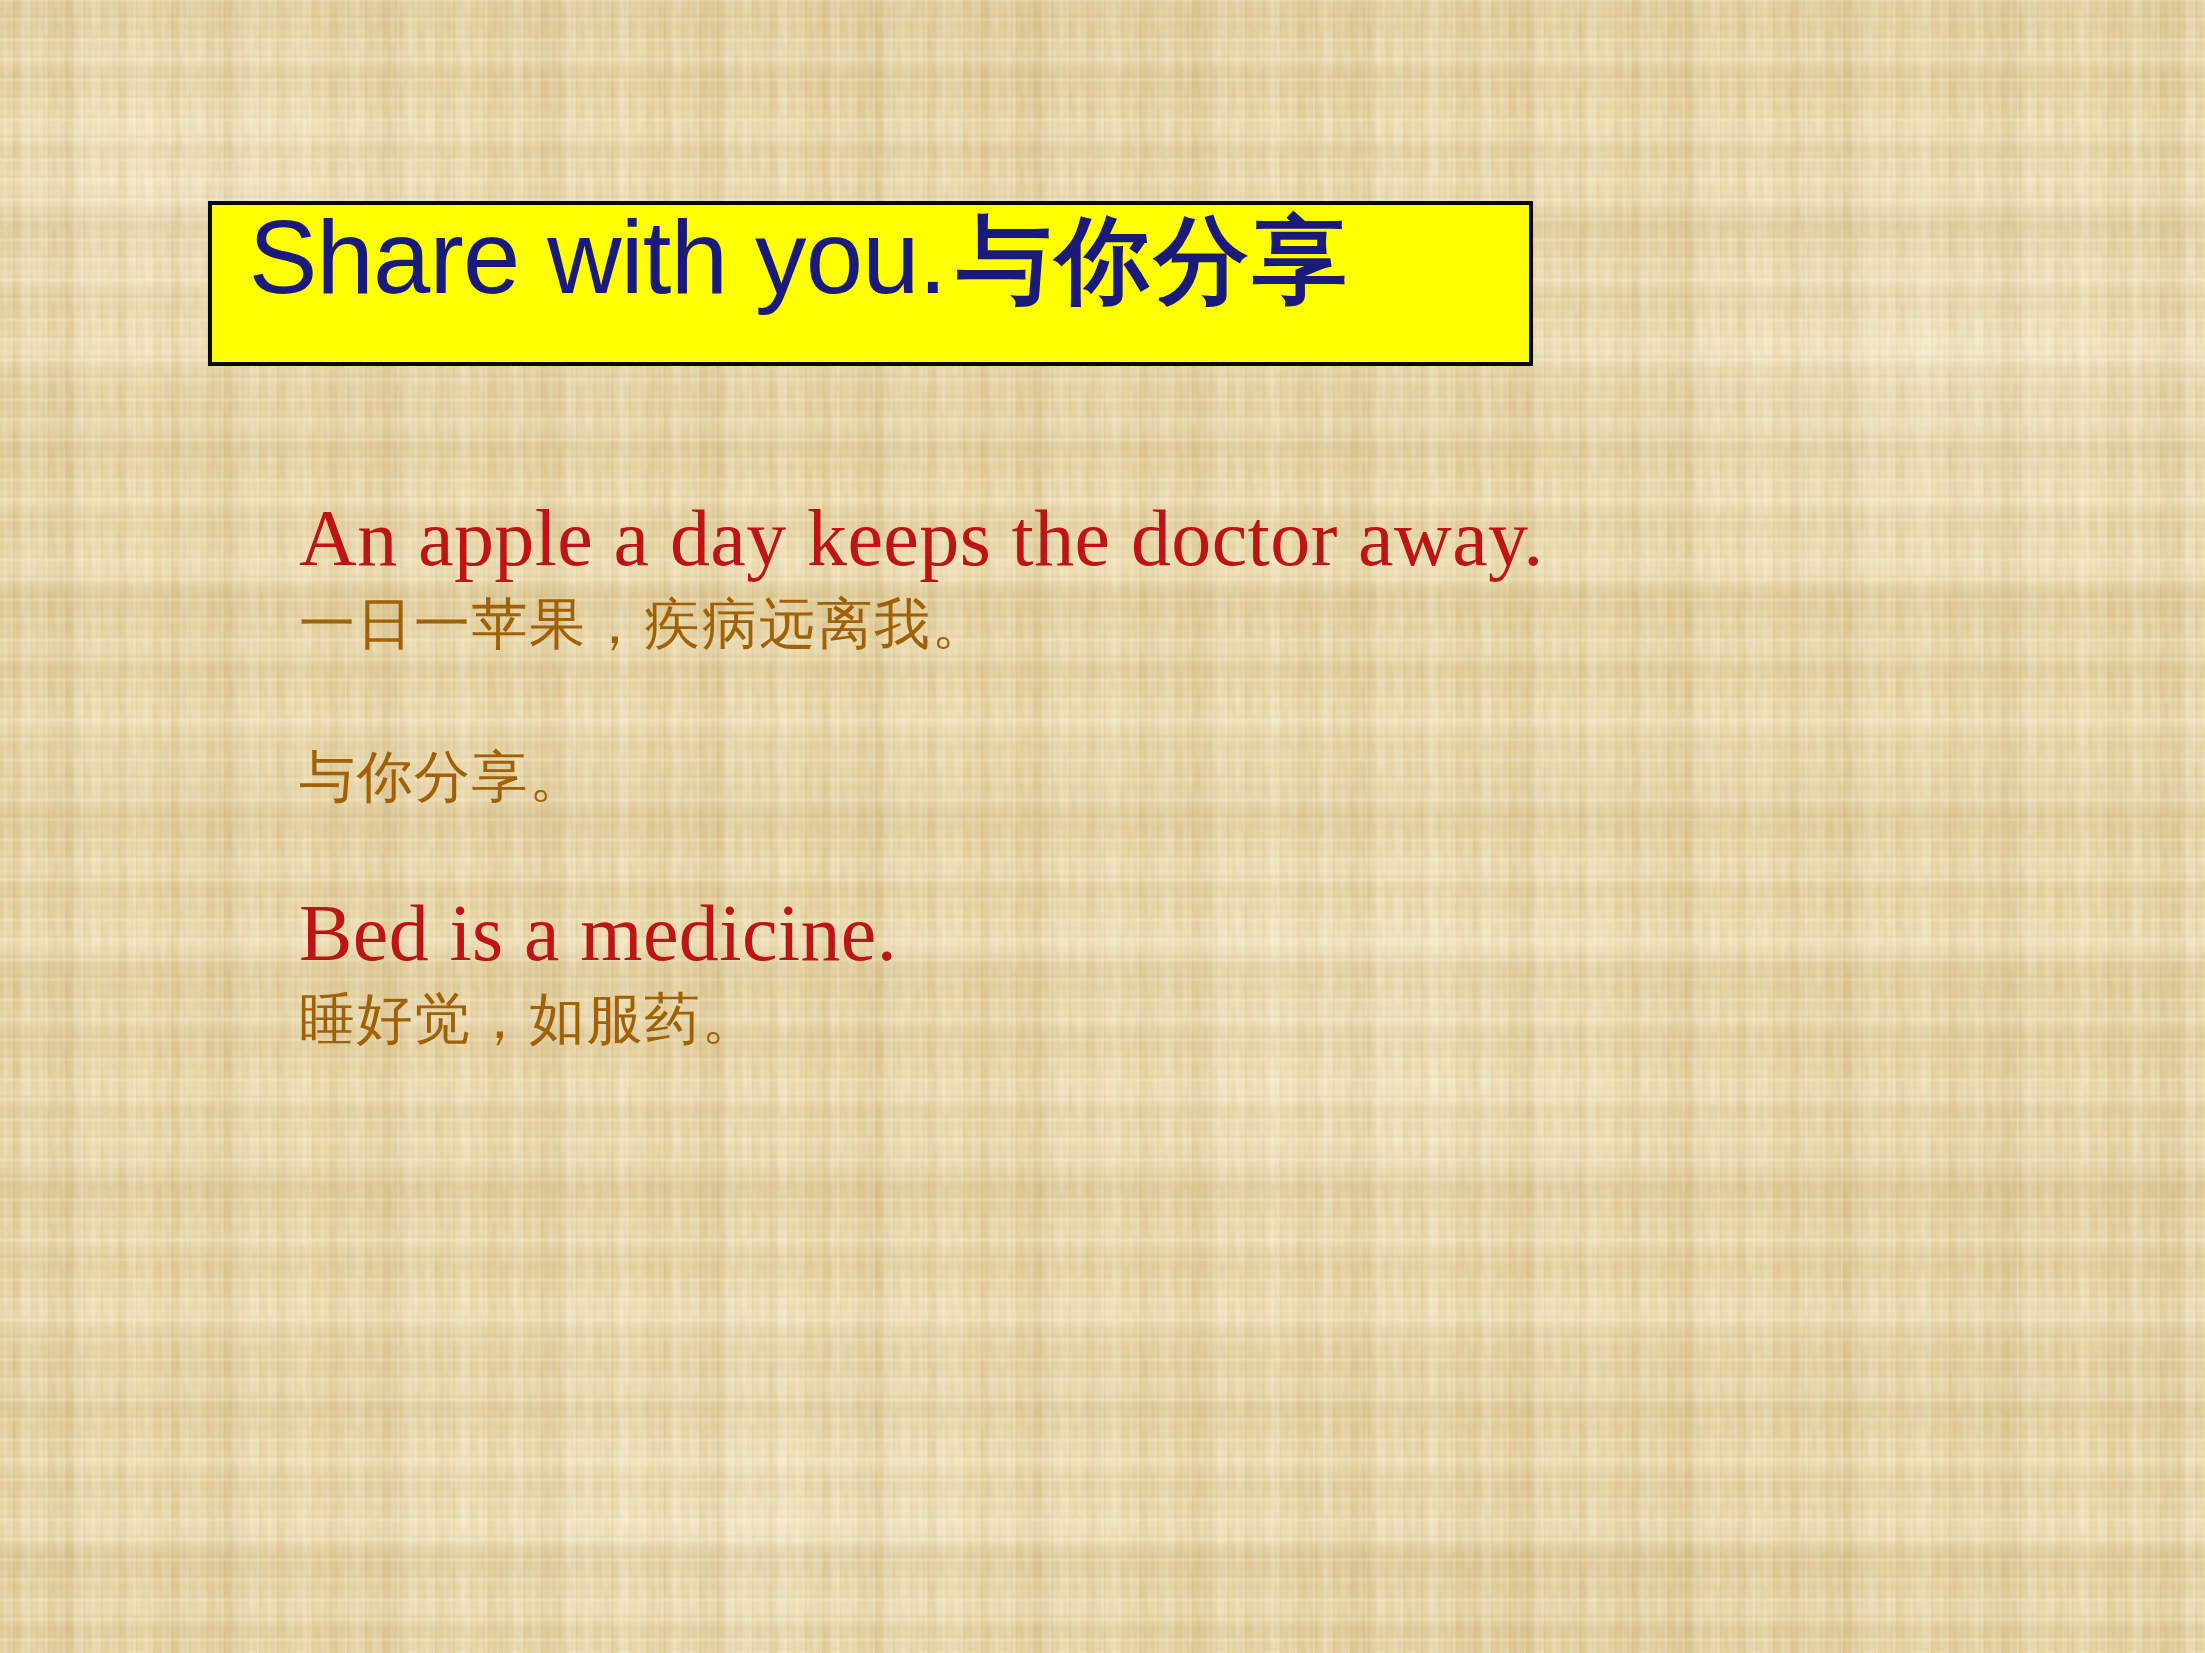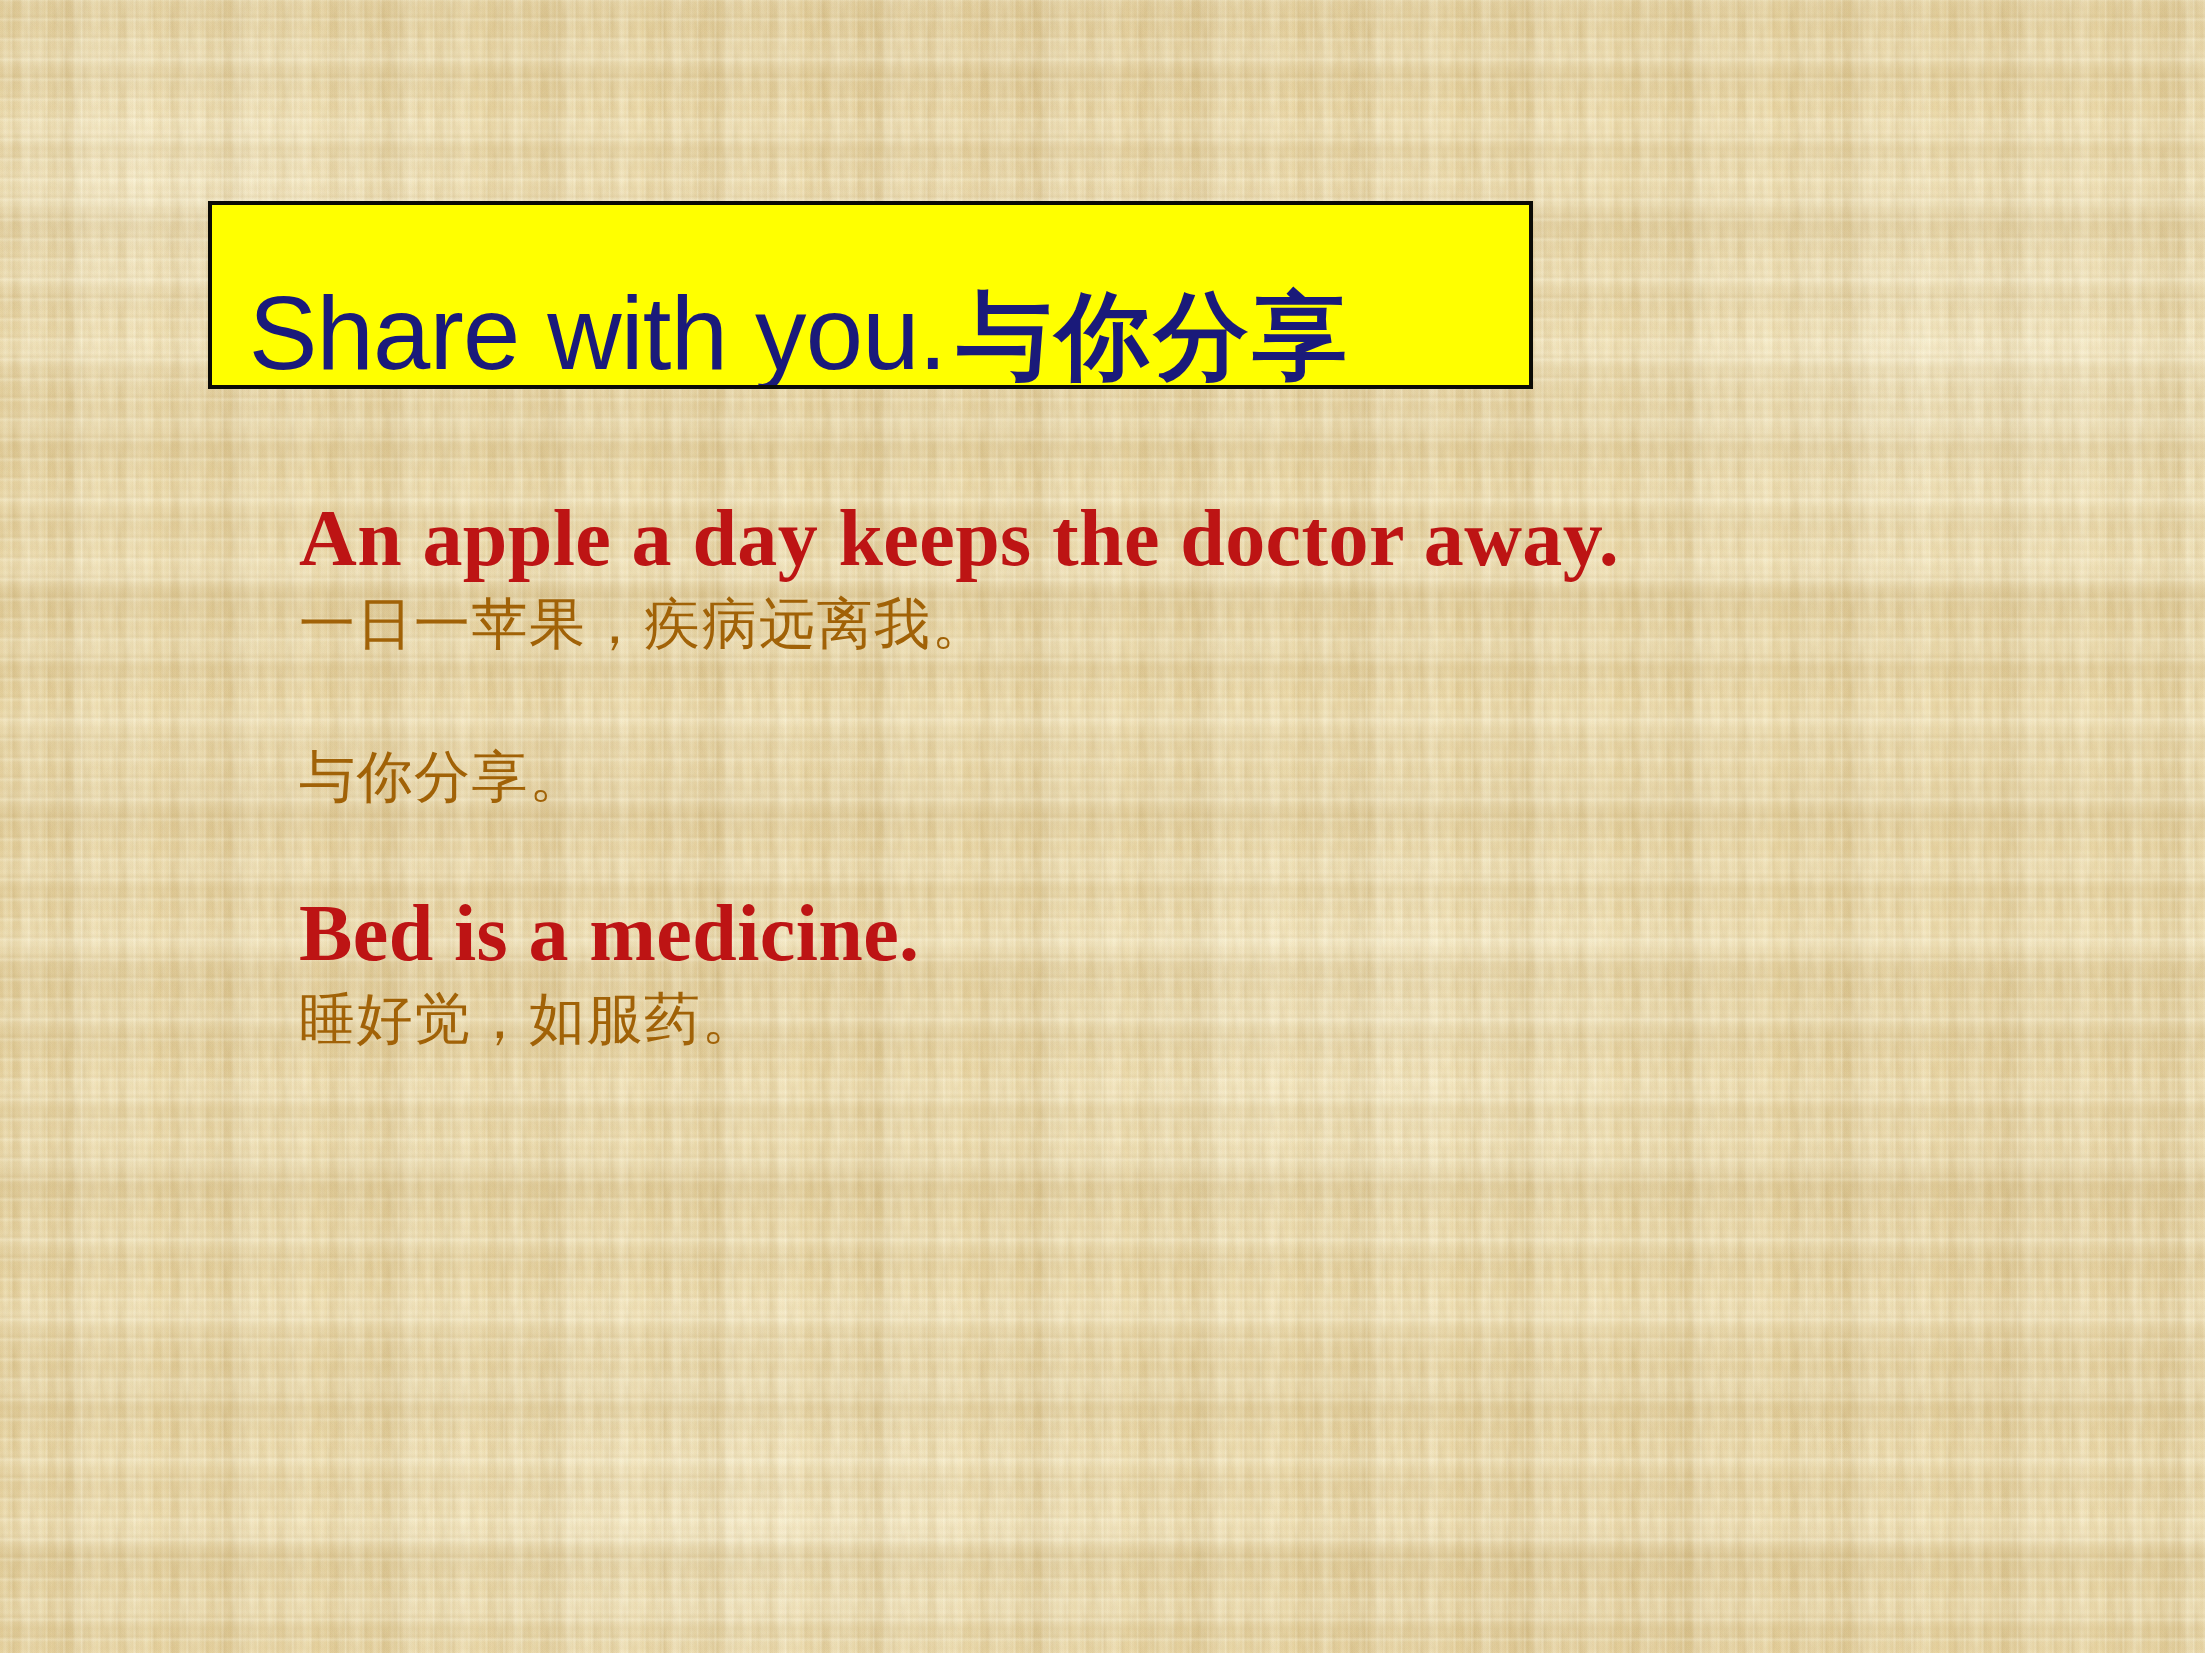--- a/index.html
+++ b/index.html
@@ -81,25 +81,25 @@
         rgba(255,252,232,.07) 10px, rgba(168,140,84,.00) 16px),
       repeating-linear-gradient(-72deg,
         rgba(168,140,84,.00) 0px, rgba(168,140,84,.06) 6.9px,
         rgba(255,252,232,.06) 13px, rgba(168,140,84,.00) 22px);
   }
 
   
   #title-box {
     position:absolute;
     left:208px; top:201px;
-    width:1325px; height:188px;
+    width:1325px; height:165px;
     background:#ffff00;
     border:4.6px solid #0b0b06;
     display:flex;
-    align-items:flex-end;
+    align-items:flex-start;
     overflow:hidden;
   }
 
   #title-text {
     white-space:nowrap;
     color:#1a1a7a;
     font-family:"Liberation Sans", sans-serif;
     font-size:104px;
     line-height:1;
     letter-spacing:-0.8px;
@@ -121,21 +121,21 @@
     left:299px; top:496px;
     width:1853px;
   }
 
   .stanza { margin-bottom:74px; }
   .stanza:last-child { margin-bottom:0; }
 
   .en {
     color:#bd1414;
     font-family:"Liberation Serif", serif;
-    font-weight:bold;
+    font-weight:normal;
     font-size:80px;
     line-height:1.06;
     white-space:nowrap;
     letter-spacing:0.4px;
   }
 
   .zh {
     color:#a16207;
     font-family:"DejaVu Sans", sans-serif;
     font-size:56px;

